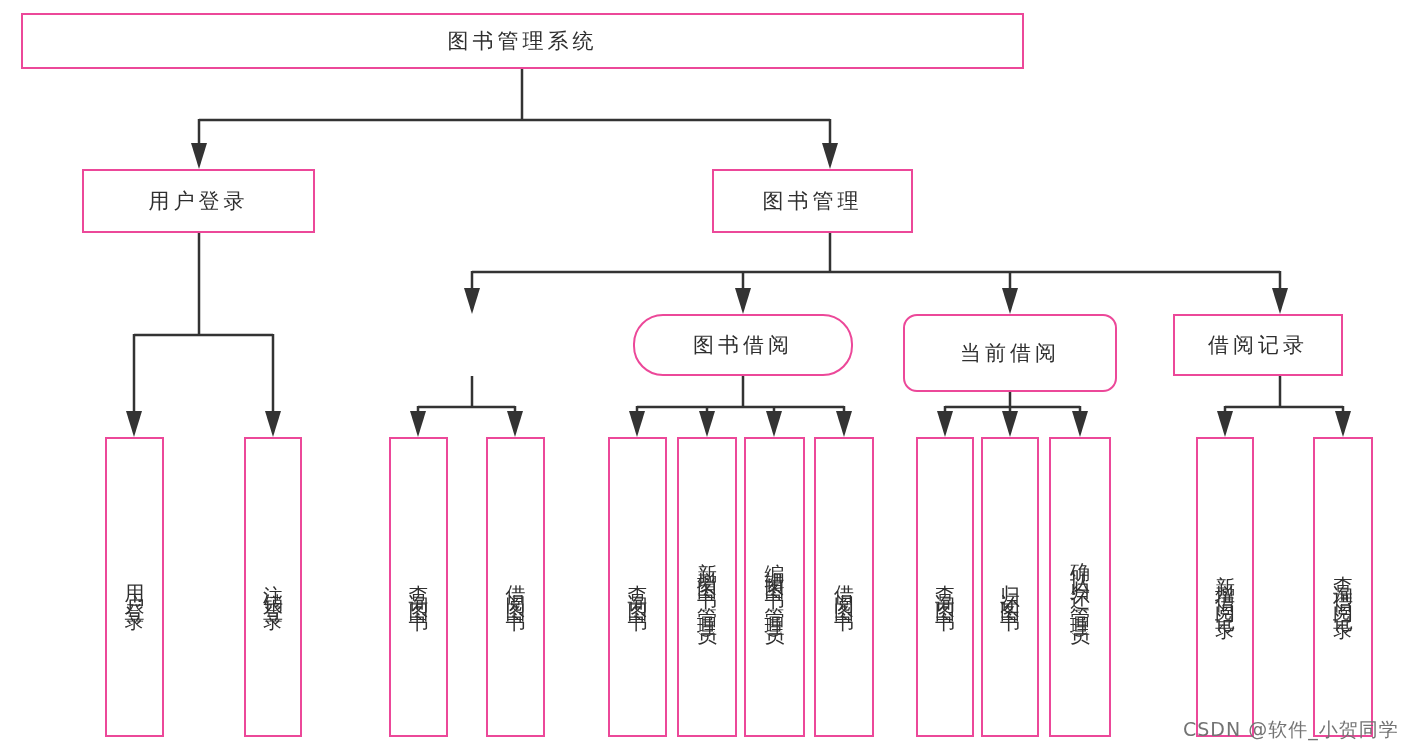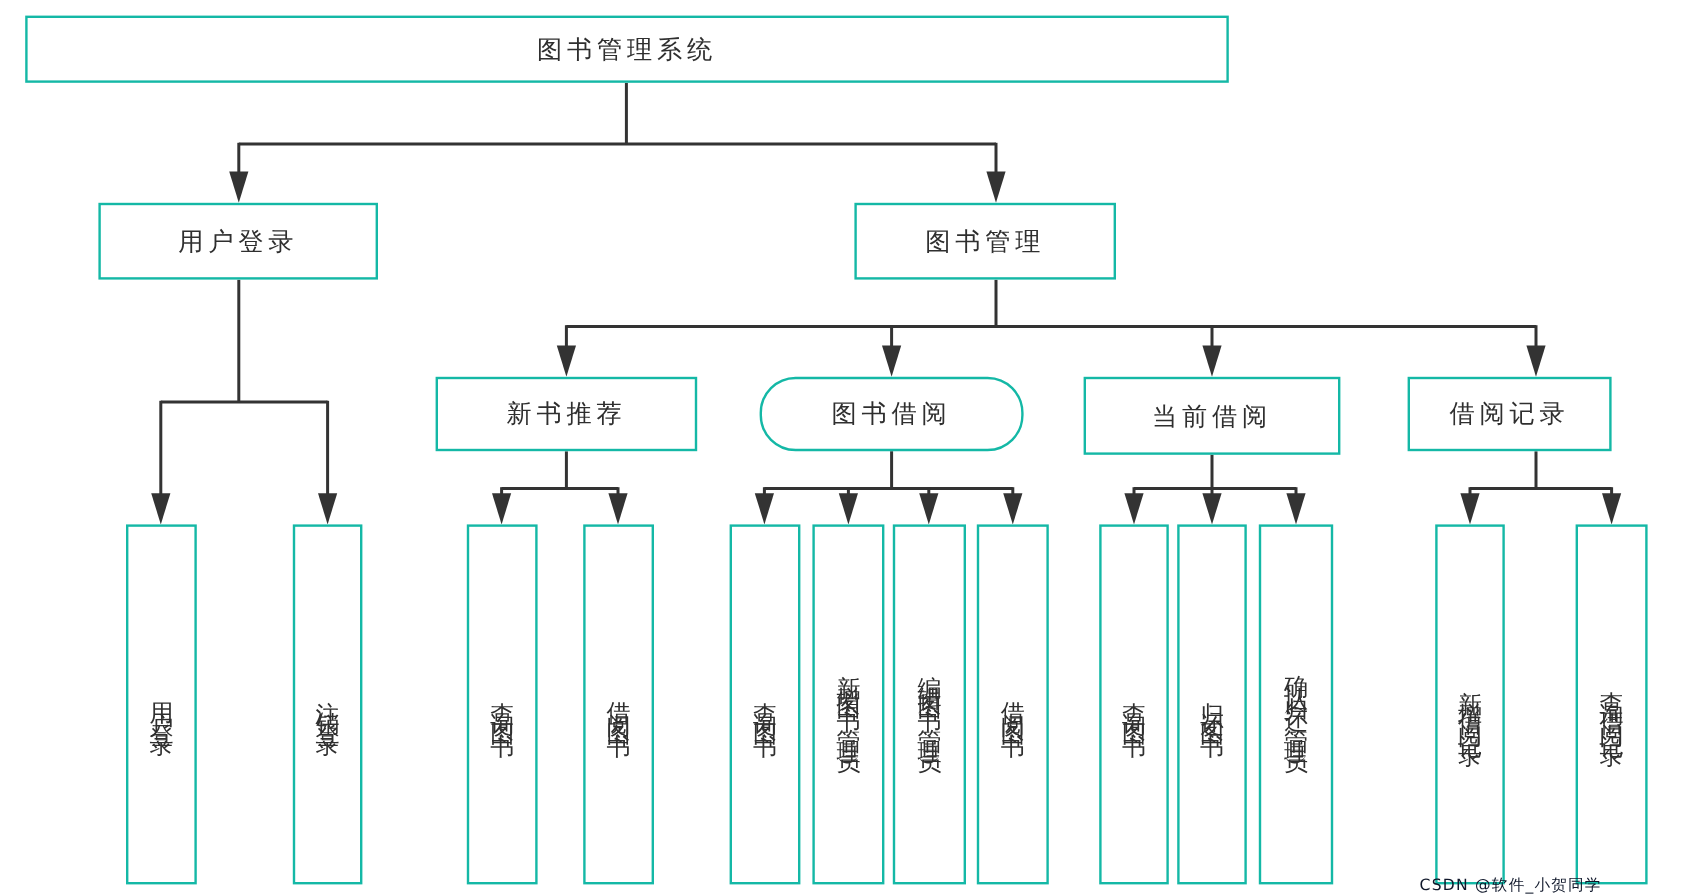--- a/index.html
+++ b/index.html
@@ -5,33 +5,33 @@
   * { margin:0; padding:0; box-sizing:border-box; }
   html,body { background:#ffffff; }
   body {
     width:1405px; height:747px; position:relative; overflow:hidden;
     font-family:"DejaVu Sans","Liberation Sans",sans-serif;
     color:#2f2f2f;
   }
   .stage { position:absolute; left:0; top:0; width:1405px; height:747px; background:#ffffff; }
   svg.wires { position:absolute; left:0; top:0; }
   .node {
-    position:absolute; background:#ffffff; border:2px solid #14b8a6;
+    position:absolute; background:#ffffff; border:2px solid #ec4899;
     display:flex; align-items:center; justify-content:center;
     text-align:center; color:#2f2f2f;
   }
   .hlabel { font-size:21px; letter-spacing:4px; white-space:nowrap; }
   .vnode span {
     writing-mode:vertical-rl; text-orientation:mixed;
     font-size:20px; letter-spacing:9px; line-height:1.15; white-space:nowrap;
   }
   .watermark {
     position:absolute; left:1183px; top:717px;
-    font-size:13px; letter-spacing:1px; color:#0f172a;
-    white-space:nowrap; z-index:5;margin-top:12px;
+    font-size:19px; letter-spacing:1px; color:#737373;
+    white-space:nowrap; z-index:5;
   }
 </style>
 </head>
 <body>
 
 <div class="stage">
 
   <svg class="wires" width="1405" height="747" viewBox="0 0 1405 747">
     <g stroke="#333333" stroke-width="2.5" fill="none">
       <path d="M522,69 V120"></path>
@@ -106,25 +106,24 @@
       <polygon points="1072,411 1088,411 1080,437"></polygon>
 
       <polygon points="1217,411 1233,411 1225,437"></polygon>
       <polygon points="1335,411 1351,411 1343,437"></polygon>
     </g>
   </svg>
 
   <div class="node hlabel" style="left:21px; top:13px; width:1003px; height:56px;">图书管理系统</div>
 
   <div class="node hlabel" style="left:82px; top:169px; width:233px; height:64px;">用户登录</div>
-  <div class="node hlabel" style="left:712px; top:169px; width:218px; height:64px;">图书管理</div>
+  <div class="node hlabel" style="left:712px; top:169px; width:201px; height:64px;">图书管理</div>
 
-  <div class="node hlabel" style="left:363px; top:314px; width:218px; height:62px;">新书推荐</div>
   <div class="node hlabel" style="left:633px; top:314px; width:220px; height:62px;border-radius:30px;">图书借阅</div>
-  <div class="node hlabel" style="left:903px; top:314px; width:214px; height:65px;">当前借阅</div>
+  <div class="node hlabel" style="left:903px; top:314px; width:214px; height:78px;border-radius:14px;">当前借阅</div>
   <div class="node hlabel" style="left:1173px; top:314px; width:170px; height:62px;">借阅记录</div>
 
   <div class="node vnode" style="left:105px; top:437px; width:59px; height:300px;">
     <span>用户登录</span>
   </div>
   <div class="node vnode" style="left:244px; top:437px; width:58px; height:300px;">
     <span>注销登录</span>
   </div>
 
   <div class="node vnode" style="left:389px; top:437px; width:59px; height:300px;">

